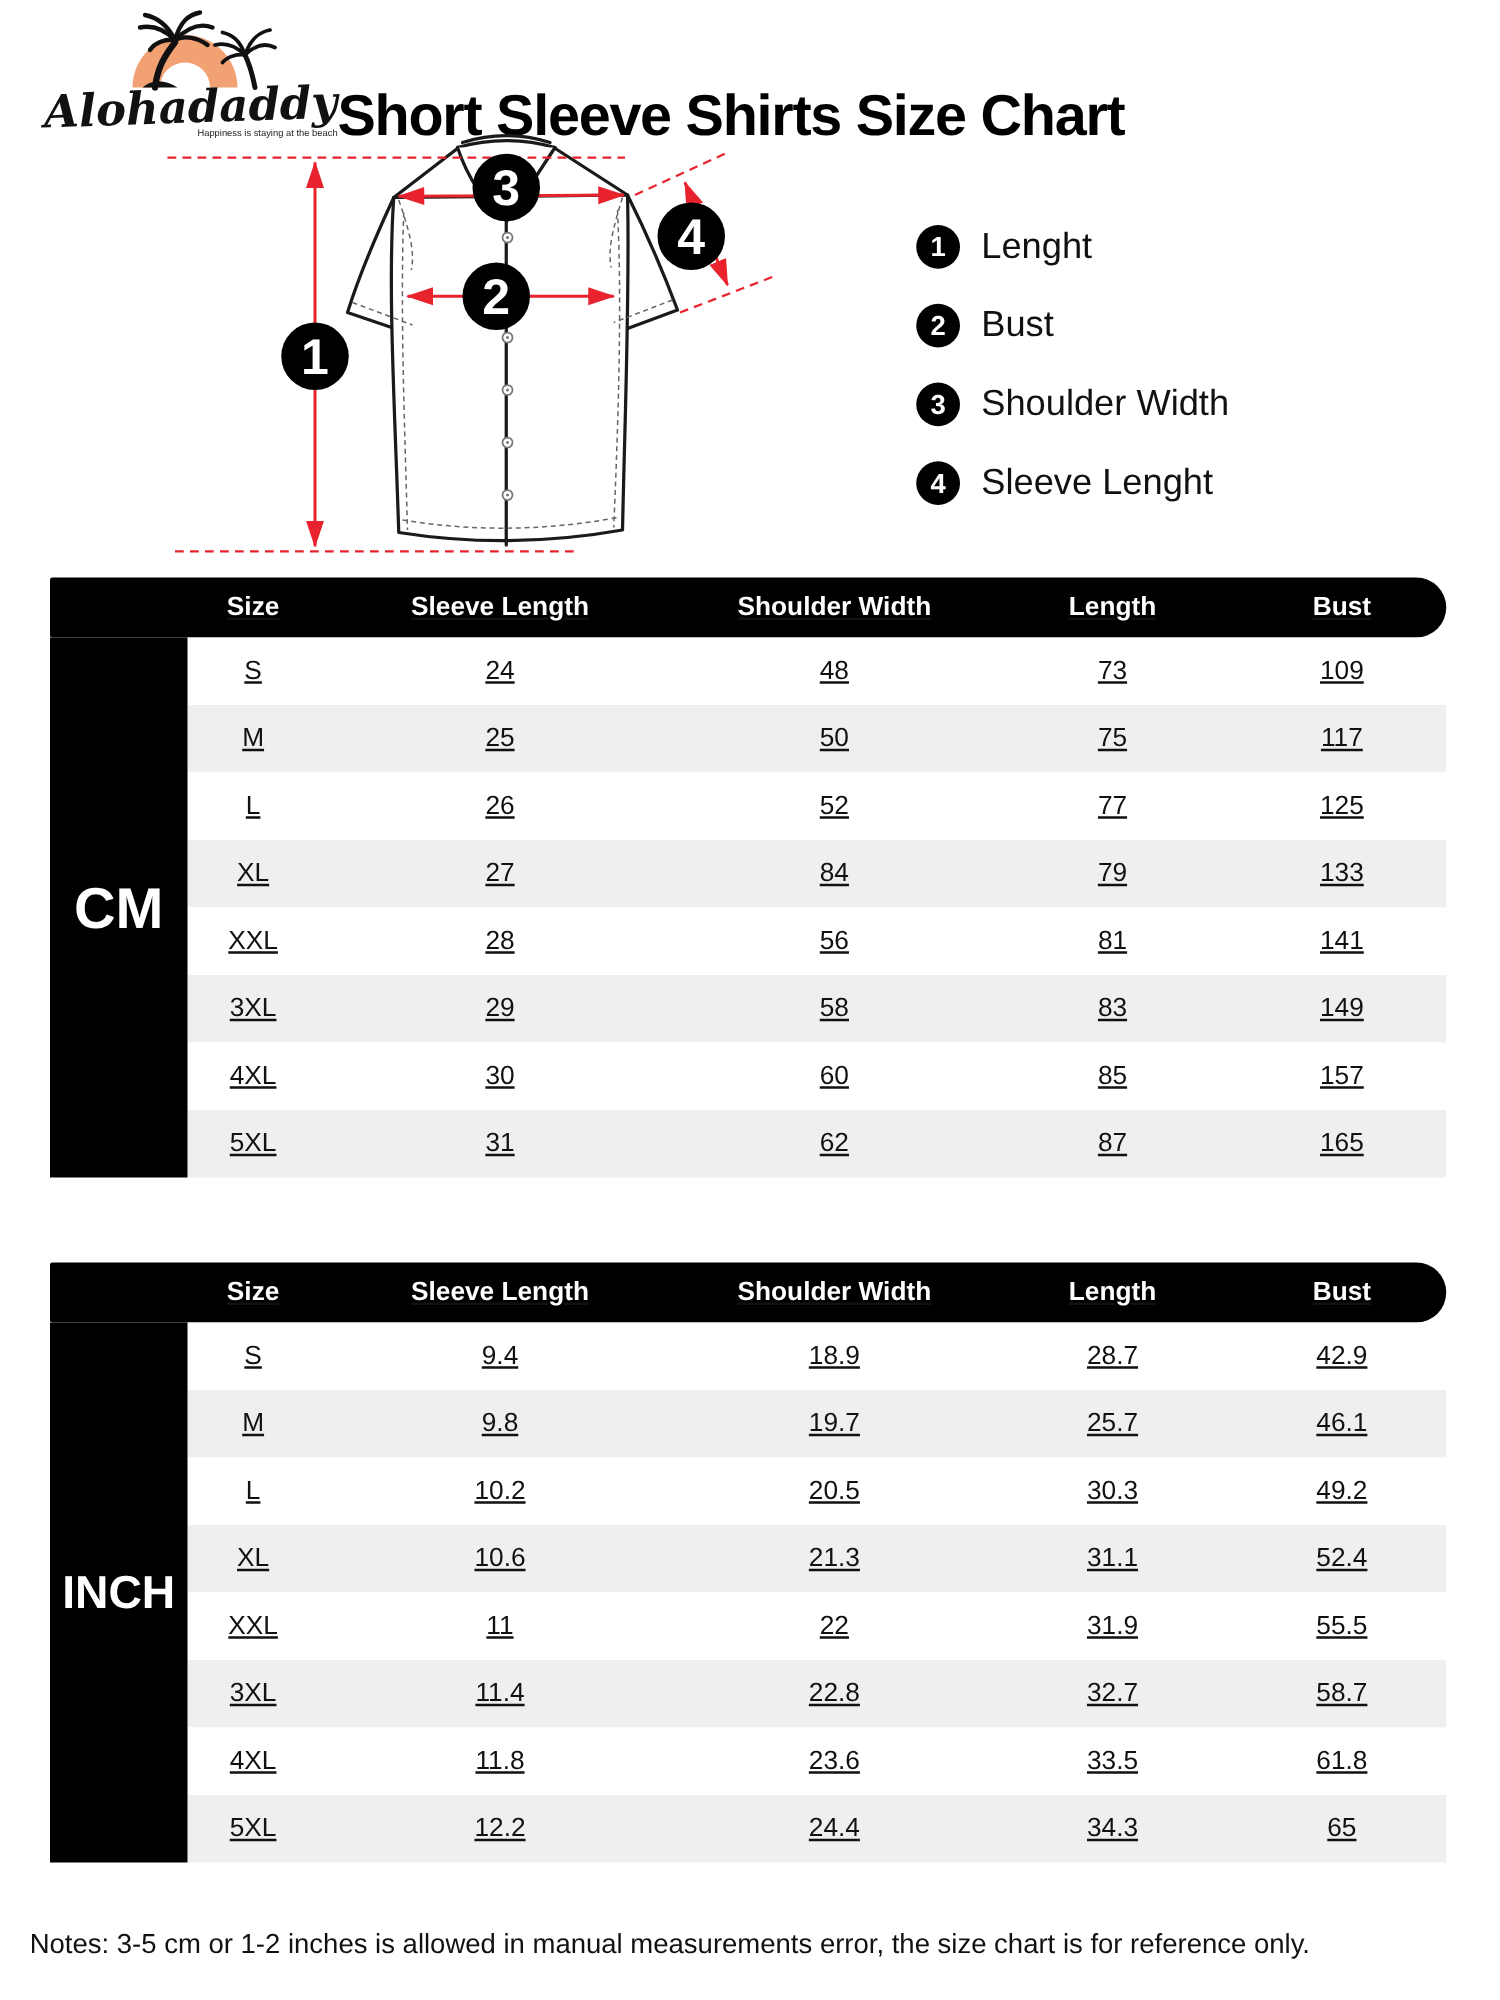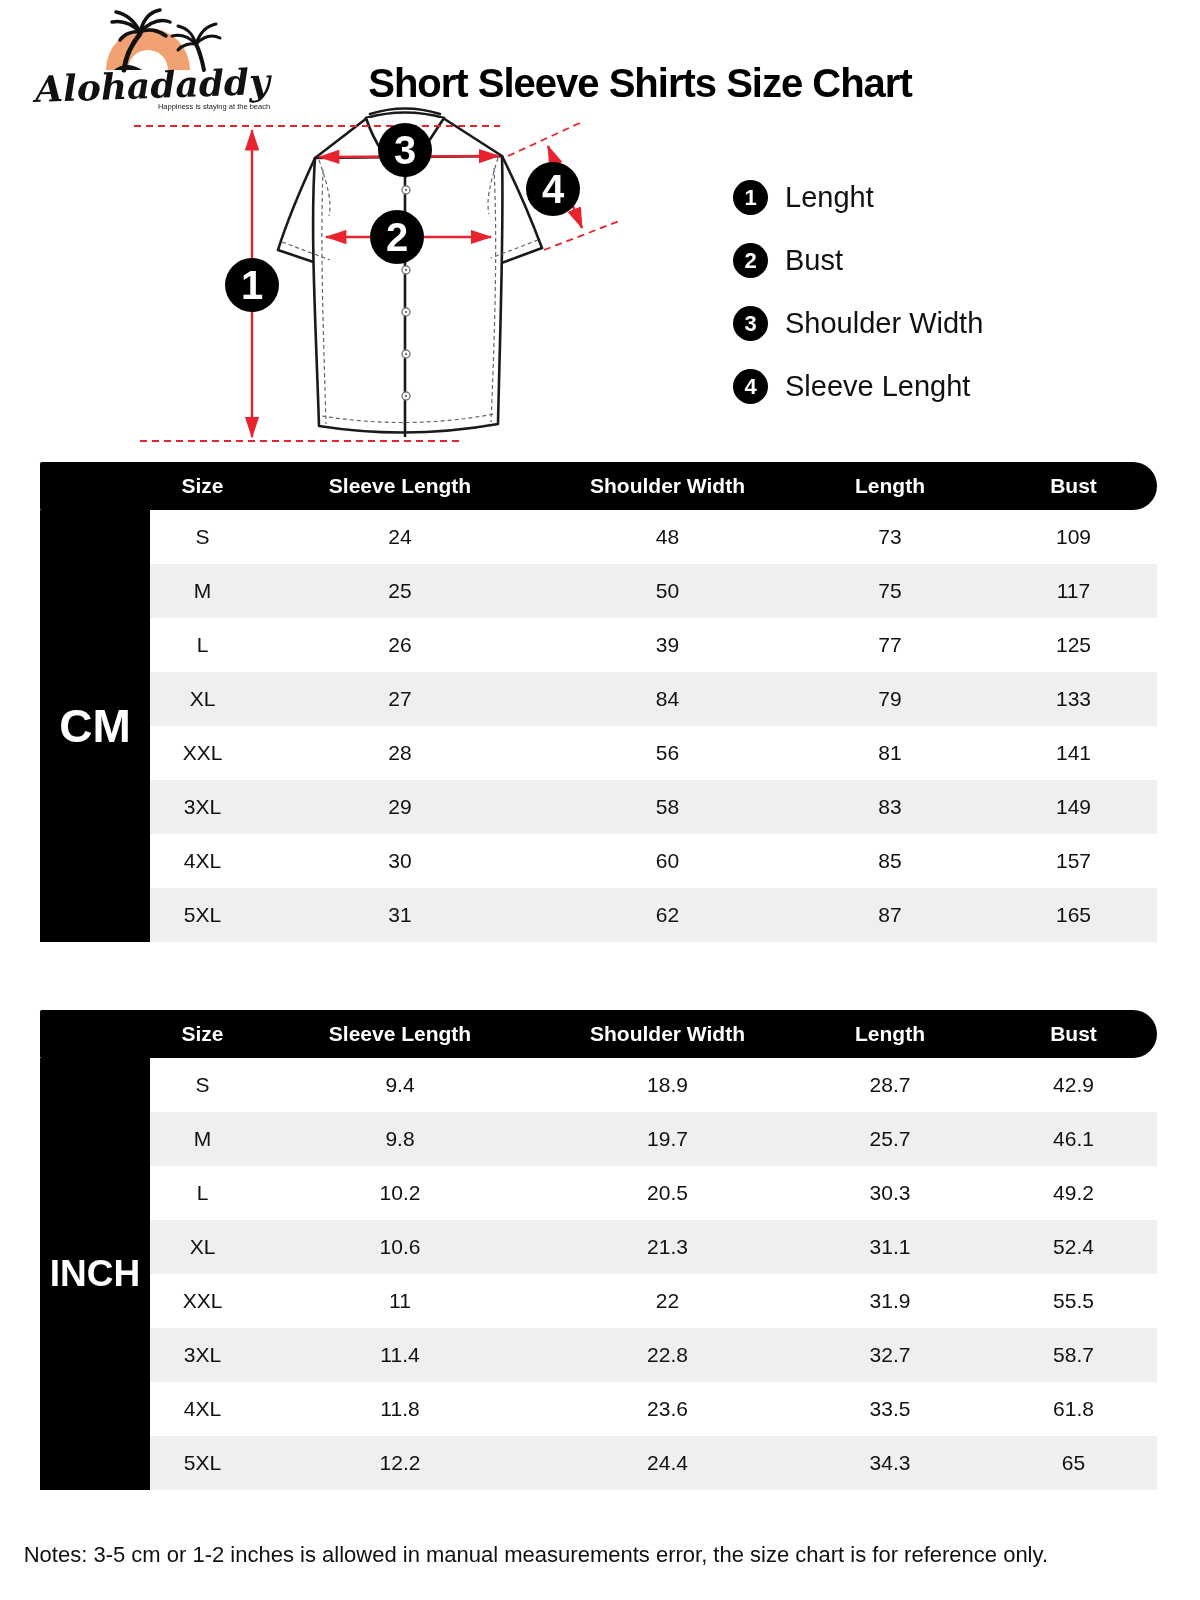--- a/index.html
+++ b/index.html
@@ -1,35 +1,35 @@
 <!DOCTYPE html>
 <html><head>
 <meta charset="utf-8">
 <style>
   html,body{margin:0;padding:0;background:#fff;}
   .page{position:relative;width:1200px;height:1600px;background:#fff;overflow:hidden;
         font-family:"Liberation Sans",sans-serif;color:#111;}
 
   
   .logo{position:absolute;left:28px;top:6px;width:252px;height:108px;}
-  .title{position:absolute;left:270px;top:34px;width:740px;text-align:center;
-         font-size:40px;font-weight:bold;letter-spacing:-1px;color:#000;}
+  .title{position:absolute;left:270px;top:34px;width:740px;
+         font-size:46px;font-weight:bold;letter-spacing:-1px;color:#000;}
 
   
   .diagram{position:absolute;left:120px;top:90px;width:540px;height:370px;}
 
   
   .legend{position:absolute;left:733px;top:180px;display:flex;flex-direction:column;gap:28px;}
   .legend-item{display:flex;align-items:center;gap:17px;font-size:29px;color:#111;}
   .legend-num{width:35px;height:35px;border-radius:50%;background:#000;color:#fff;
               display:flex;align-items:center;justify-content:center;
               font-size:22px;font-weight:bold;flex:0 0 35px;}
 
   
-  .size-table{position:absolute;left:40px;width:1117px;}
+  .size-table{position:absolute;left:40px;width:1117px;text-decoration:underline;}
   #cm-table{top:462px;}
   #inch-table{top:1010px;}
   .thead{display:grid;grid-template-columns:110px 105px 290px 245px 200px 167px;
          height:48px;align-items:center;background:#000;color:#fff;
          border-radius:2px 26px 26px 2px;font-weight:bold;font-size:21px;text-align:center;}
   .tbody{margin-left:110px;}
   .trow{display:grid;grid-template-columns:105px 290px 245px 200px 167px;height:54px;
         align-items:center;text-align:center;font-size:21px;background:#ffffff;}
   .trow.alt{background:#efefef;}
   .unit-label{position:absolute;left:0;top:48px;width:110px;height:432px;background:#000000;
@@ -196,21 +196,21 @@
       <div class="trow alt">
         <div>M</div>
         <div>25</div>
         <div>50</div>
         <div>75</div>
         <div>117</div>
       </div>
       <div class="trow">
         <div>L</div>
         <div>26</div>
-        <div>39</div>
+        <div>52</div>
         <div>77</div>
         <div>125</div>
       </div>
       <div class="trow alt">
         <div>XL</div>
         <div>27</div>
         <div>84</div>
         <div>79</div>
         <div>133</div>
       </div>

